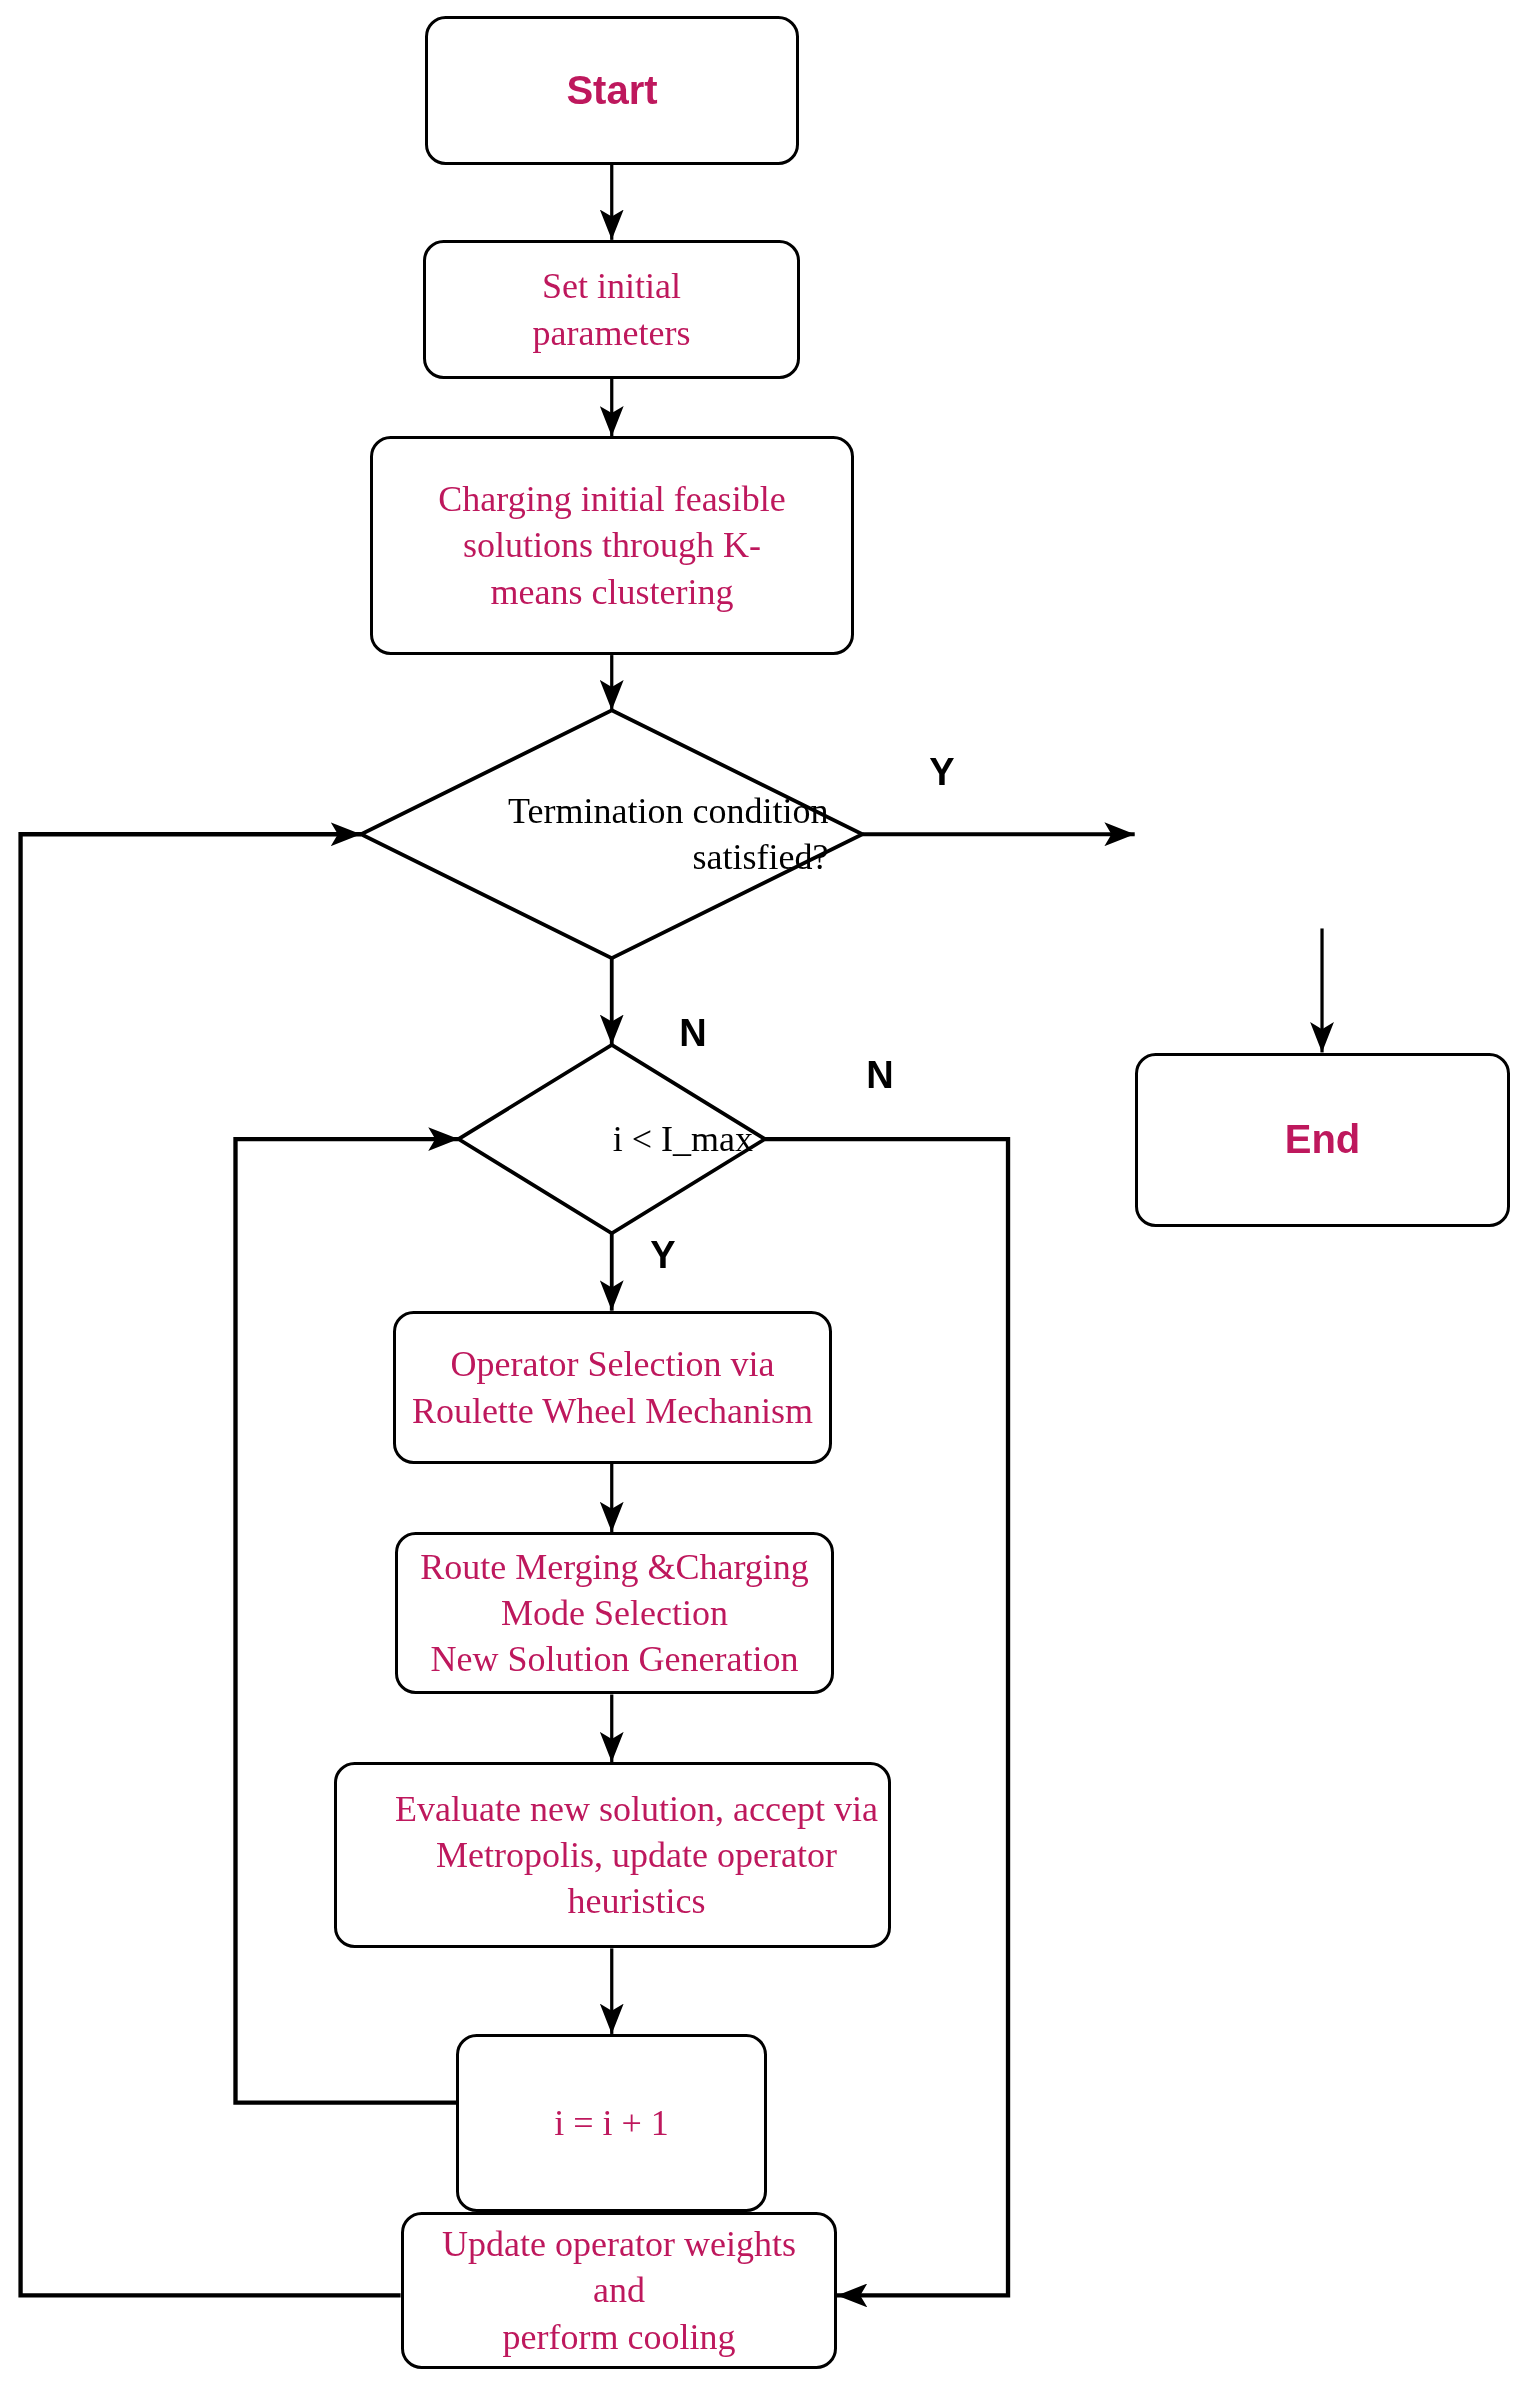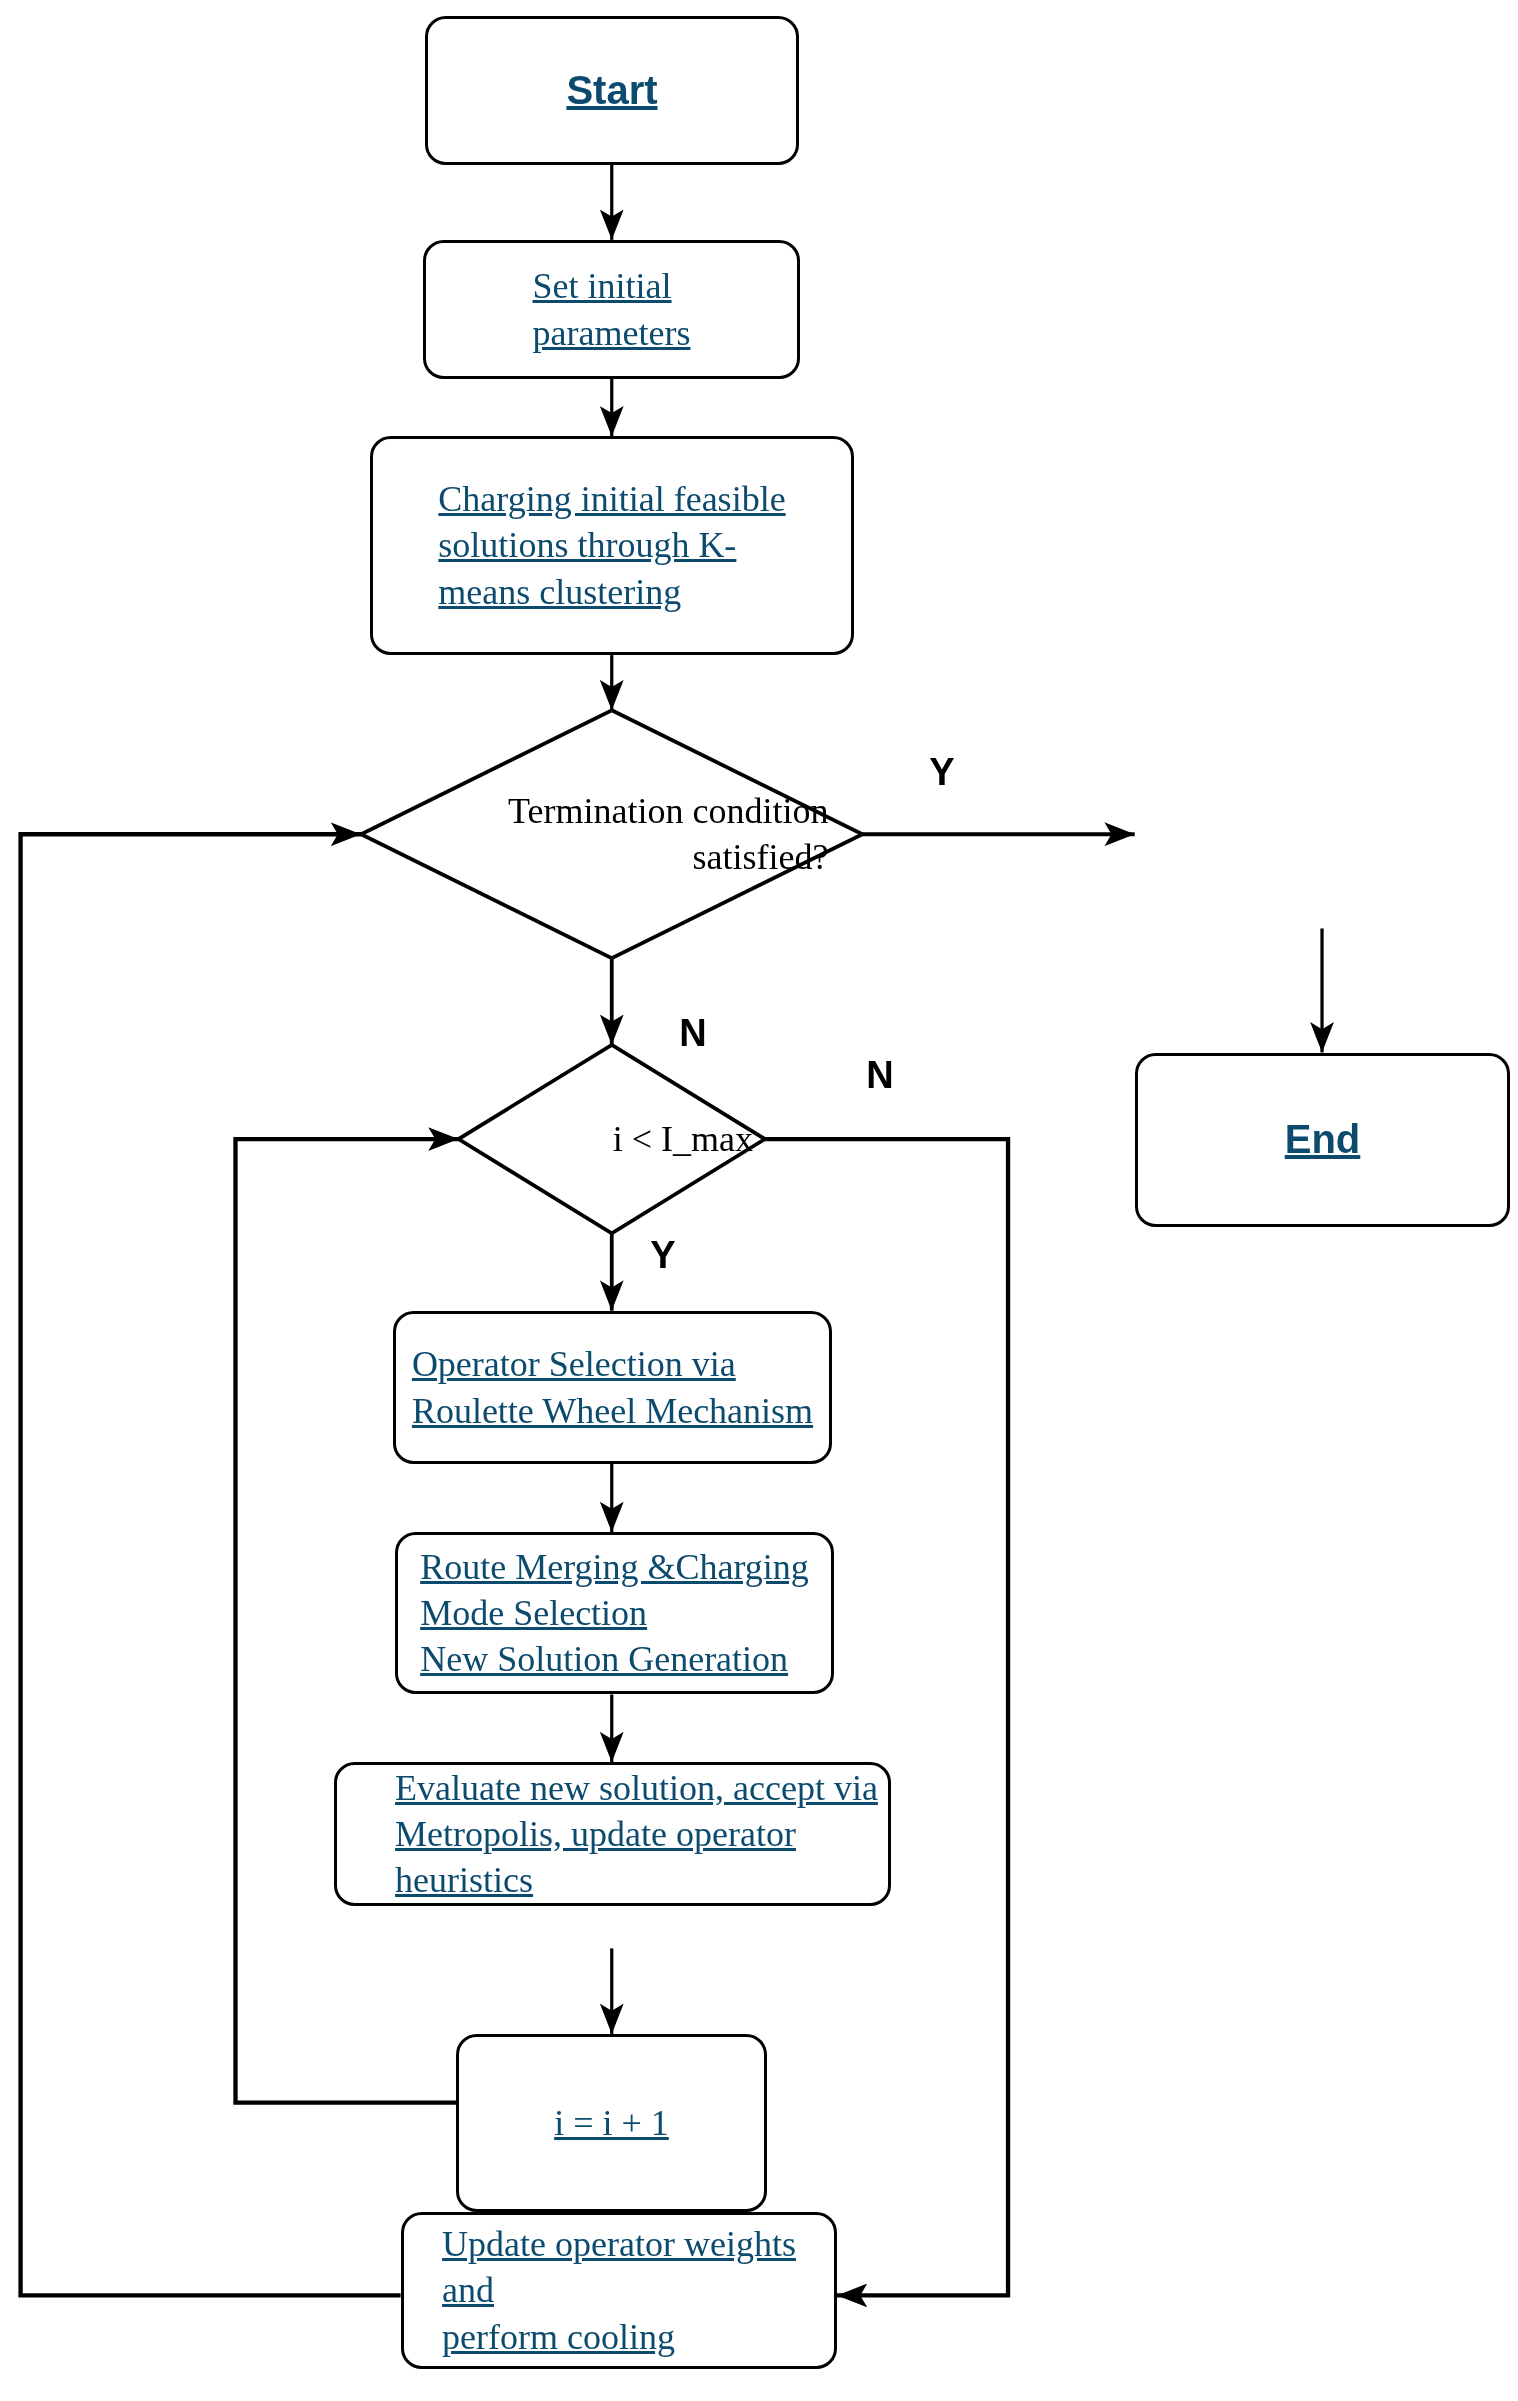--- a/index.html
+++ b/index.html
@@ -15,25 +15,25 @@
   #wires { position: absolute; left: 0; top: 0; width: 1518px; height: 2401px; }
   .node {
     position: absolute;
     box-sizing: border-box;
     border: 3.8px solid #000000;
     border-radius: 20.6px;
     background: #ffffff;
     display: flex;
     align-items: center;
     justify-content: center;
+    text-align: center;
     white-space: pre-line;
     font-size: 36px;
     line-height: 1.28;
-    color: #0c4a6e;
-    text-decoration: underline;
+    color: #be185d;
   }
   .terminator {
     font-family: "Liberation Sans", "DejaVu Sans", sans-serif;
     font-weight: bold;
     font-size: 40px;
   }
   .diamond-label {
     position: absolute;
     transform: translate(-50%, -50%);
     text-align: right;
@@ -99,21 +99,21 @@
 
   <div class="node terminator" style="left:1135px; top:1053px; width:375px; height:174px;">End</div>
 
   <div class="node" style="left:393px; top:1311px; width:439px; height:153px;">Operator Selection via
 Roulette Wheel Mechanism</div>
 
   <div class="node" style="left:395px; top:1532px; width:439px; height:162px;">Route Merging &amp;Charging
 Mode Selection
 New Solution Generation</div>
 
-  <div class="node" style="left:334px; top:1762px; width:557px; height:144px;padding-left:48px;">Evaluate new solution, accept via
+  <div class="node" style="left:334px; top:1762px; width:557px; height:186px;padding-left:48px;">Evaluate new solution, accept via
 Metropolis, update operator
 heuristics</div>
 
   <div class="node" style="left:456px; top:2034px; width:311px; height:178px;">i = i + 1</div>
 
   <div class="node" style="left:401px; top:2212px; width:436px; height:157px;">Update operator weights
 and
 perform cooling</div>
 
   <div class="diamond-label" style="left:612px; top:834px; width:433px;">Termination condition

